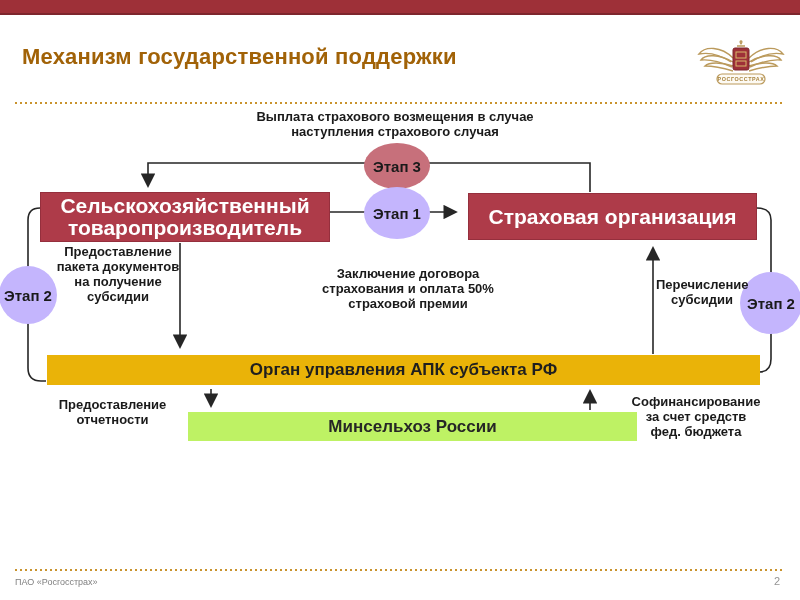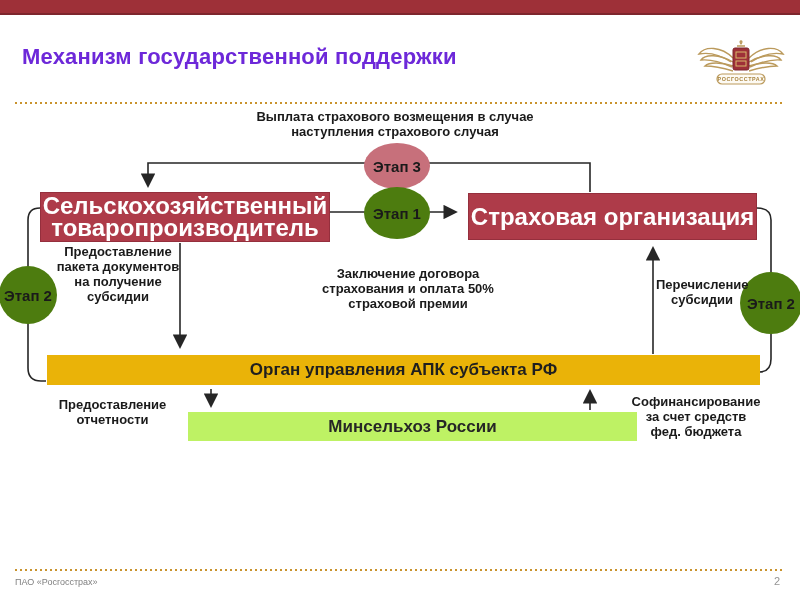--- a/index.html
+++ b/index.html
@@ -3,46 +3,46 @@
 <meta charset="utf-8">
 <style>
   html,body{margin:0;padding:0;}
   body{font-family:"Liberation Sans","DejaVu Sans",sans-serif;background:#ffffff;}
   .slide{position:relative;width:800px;height:600px;background:#ffffff;overflow:hidden;}
 
   .topbar{position:absolute;left:0;top:0;width:800px;height:13px;background:#9e3038;}
   .topbar-edge{position:absolute;left:0;top:13px;width:800px;height:2px;background:#7d262d;}
 
   .page-title{position:absolute;left:22px;top:44px;width:600px;
-    font-size:22px;font-weight:bold;color:#6d28d9;letter-spacing:0.2px;}
+    font-size:22px;font-weight:bold;color:#a16207;letter-spacing:0.2px;}
 
   .logo{position:absolute;left:693px;top:36px;width:96px;height:58px;}
 
   .dotted{position:absolute;left:15px;width:770px;height:2px;
     background-image:repeating-linear-gradient(to right,#c9932d 0 2px,transparent 2px 5px);}
   .dotted.top{top:102px;}
   .dotted.bottom{top:569px;}
 
   .caption{position:absolute;left:215px;top:109px;width:360px;text-align:center;
     font-size:13px;font-weight:bold;color:#1a1a1a;line-height:15px;}
 
   .connectors{position:absolute;left:0;top:0;pointer-events:none;}
 
   .box{position:absolute;display:flex;align-items:center;justify-content:center;
     text-align:center;font-weight:bold;box-sizing:border-box;}
-  .box.red{background:#ae3b49;border:1px solid #952f3d;color:#ffffff;font-size:24px;line-height:22px;}
+  .box.red{background:#ae3b49;border:1px solid #952f3d;color:#ffffff;font-size:21px;line-height:22px;}
   .producer{left:40px;top:192px;width:290px;height:50px;}
   .insurer{left:468px;top:193px;width:289px;height:47px;}
   .apk{left:47px;top:355px;width:713px;height:30px;background:#eab308;color:#1f1f1f;font-size:17px;}
   .ministry{left:188px;top:412px;width:449px;height:29px;background:#bef264;color:#262626;font-size:17px;}
 
   .stage{position:absolute;display:flex;align-items:center;justify-content:center;
     font-size:15px;font-weight:bold;color:#1a1a1a;border-radius:50%;}
   .stage.rose{background:#c7707b;}
-  .stage.cream{background:#4d7c0f;}
+  .stage.cream{background:#c4b5fd;}
   .stage3{left:364px;top:143px;width:66px;height:46px;}
   .stage1{left:364px;top:187px;width:66px;height:52px;}
   .stage2l{left:-1px;top:266px;width:58px;height:58px;}
   .stage2r{left:740px;top:272px;width:62px;height:62px;}
 
   .lbl{position:absolute;font-size:13px;font-weight:bold;color:#1a1a1a;
     line-height:15px;text-align:center;}
   .lbl-documents{left:40px;top:244px;width:156px;}
   .lbl-contract{left:300px;top:266px;width:216px;}
   .lbl-transfer{left:656px;top:277px;width:92px;}

